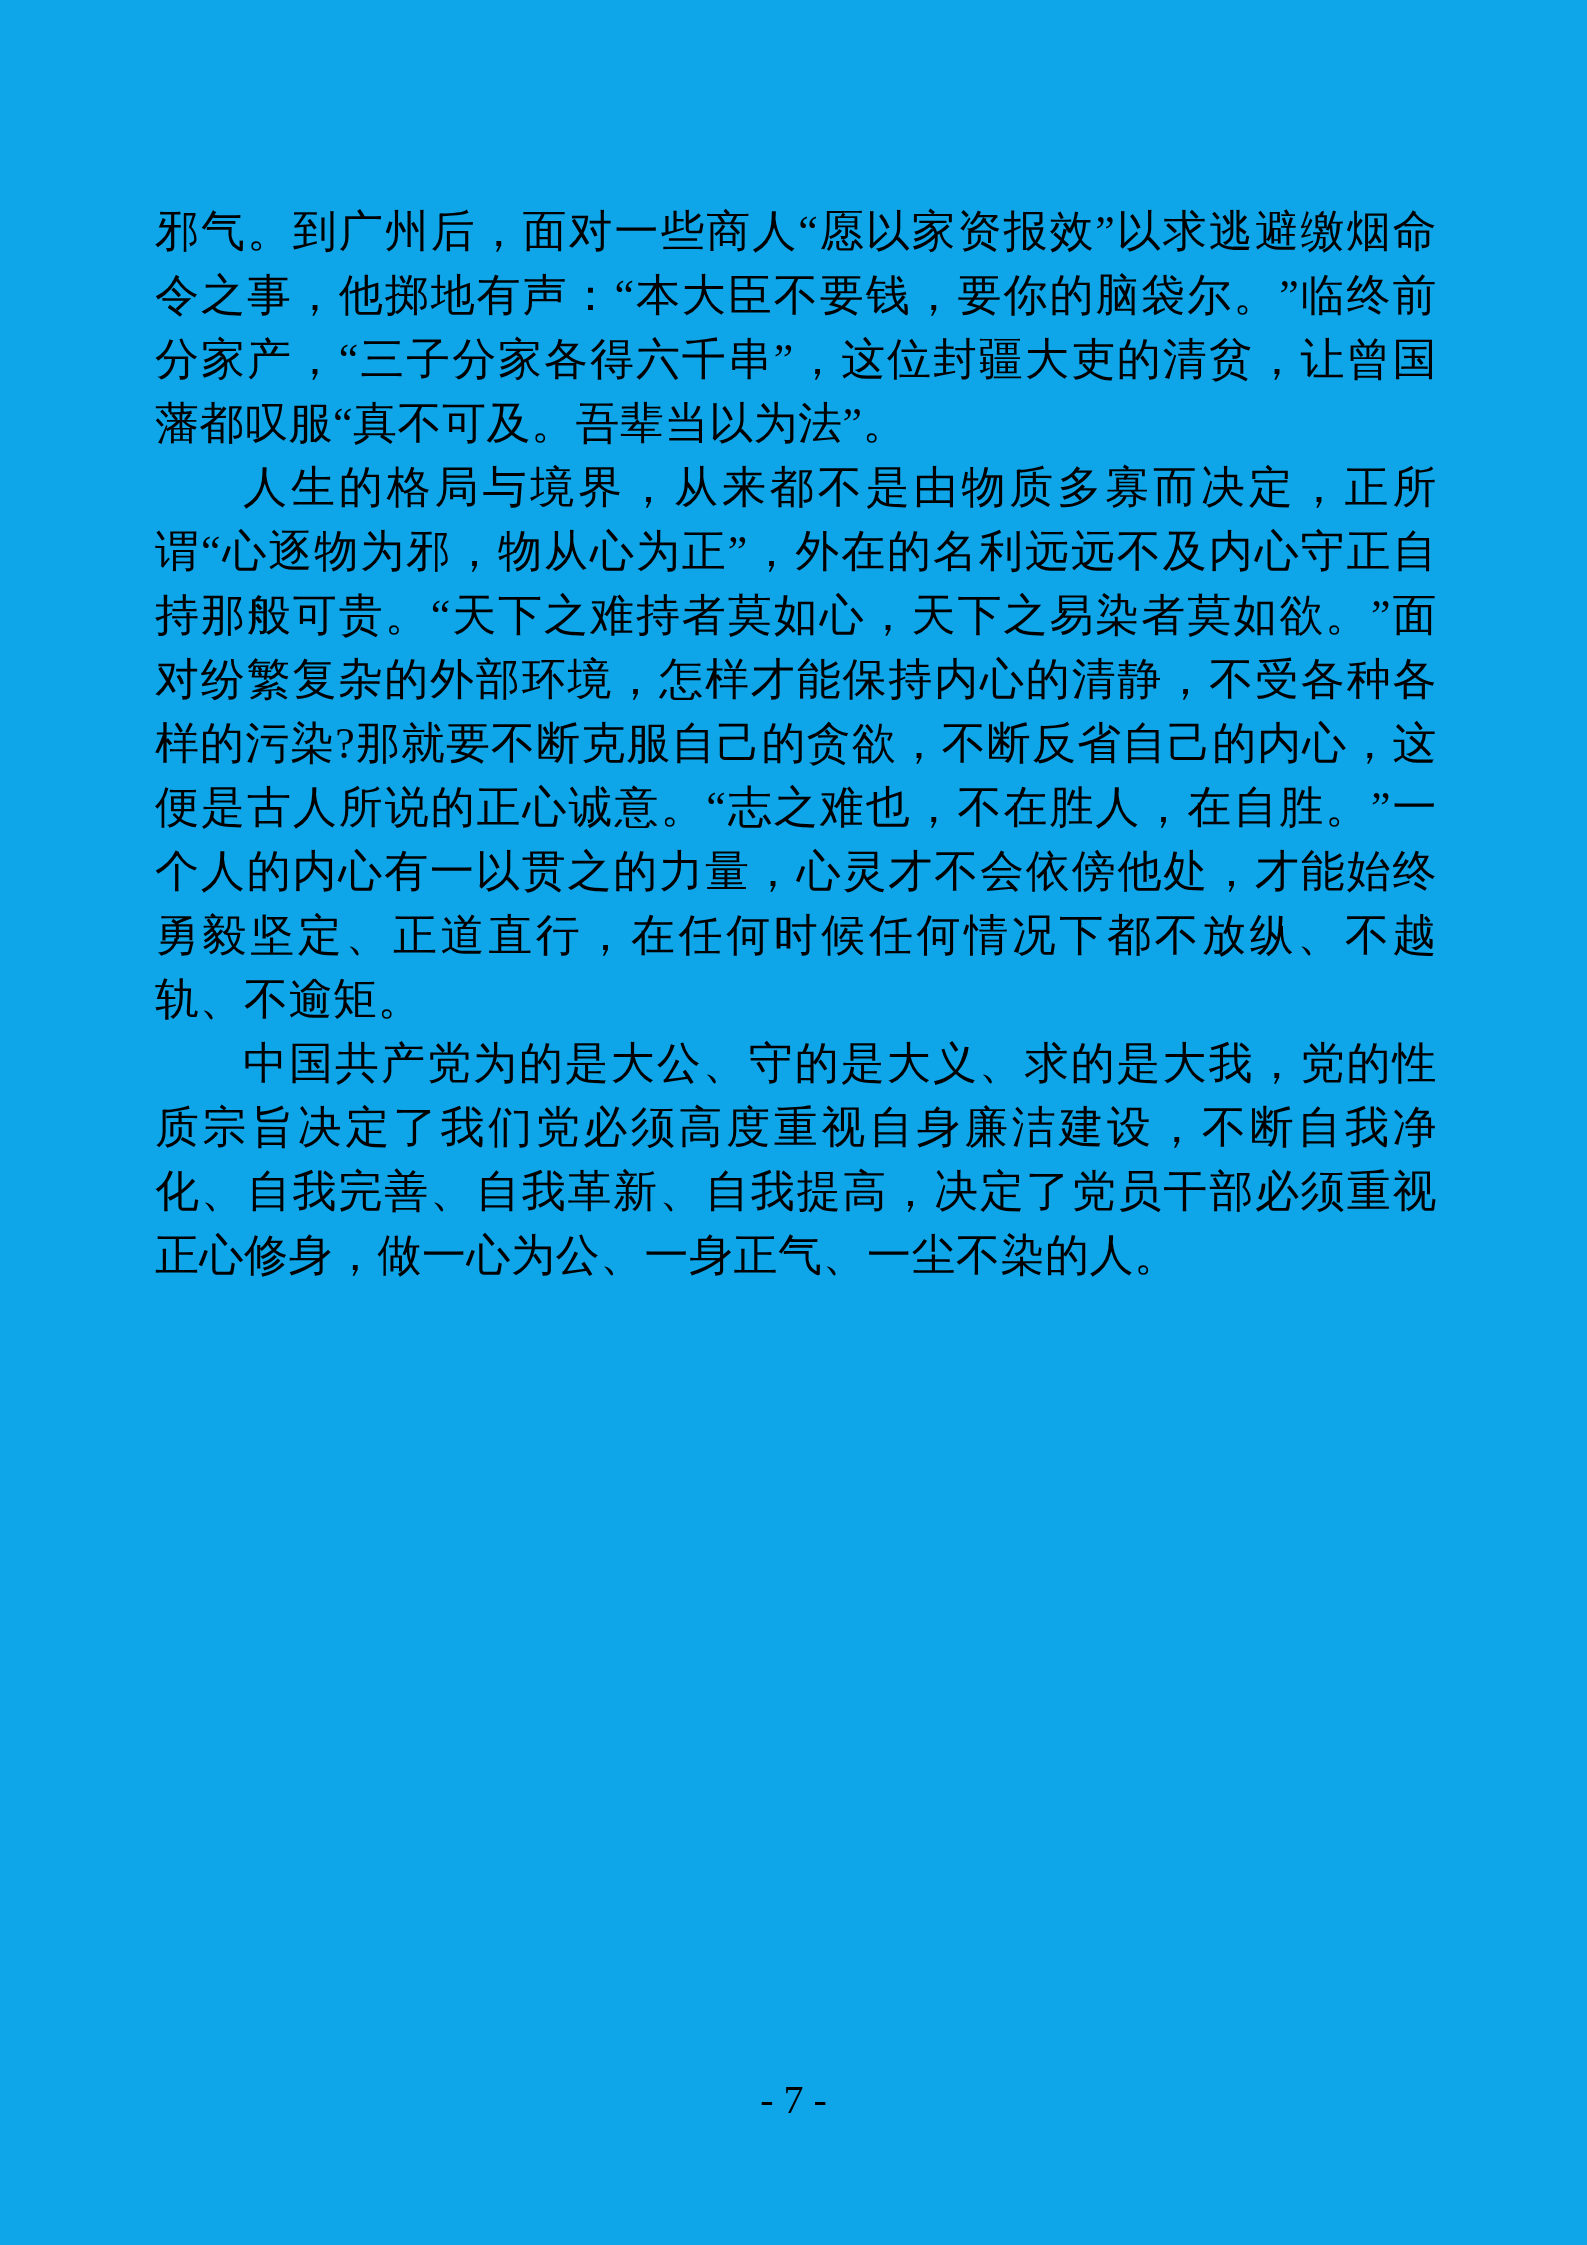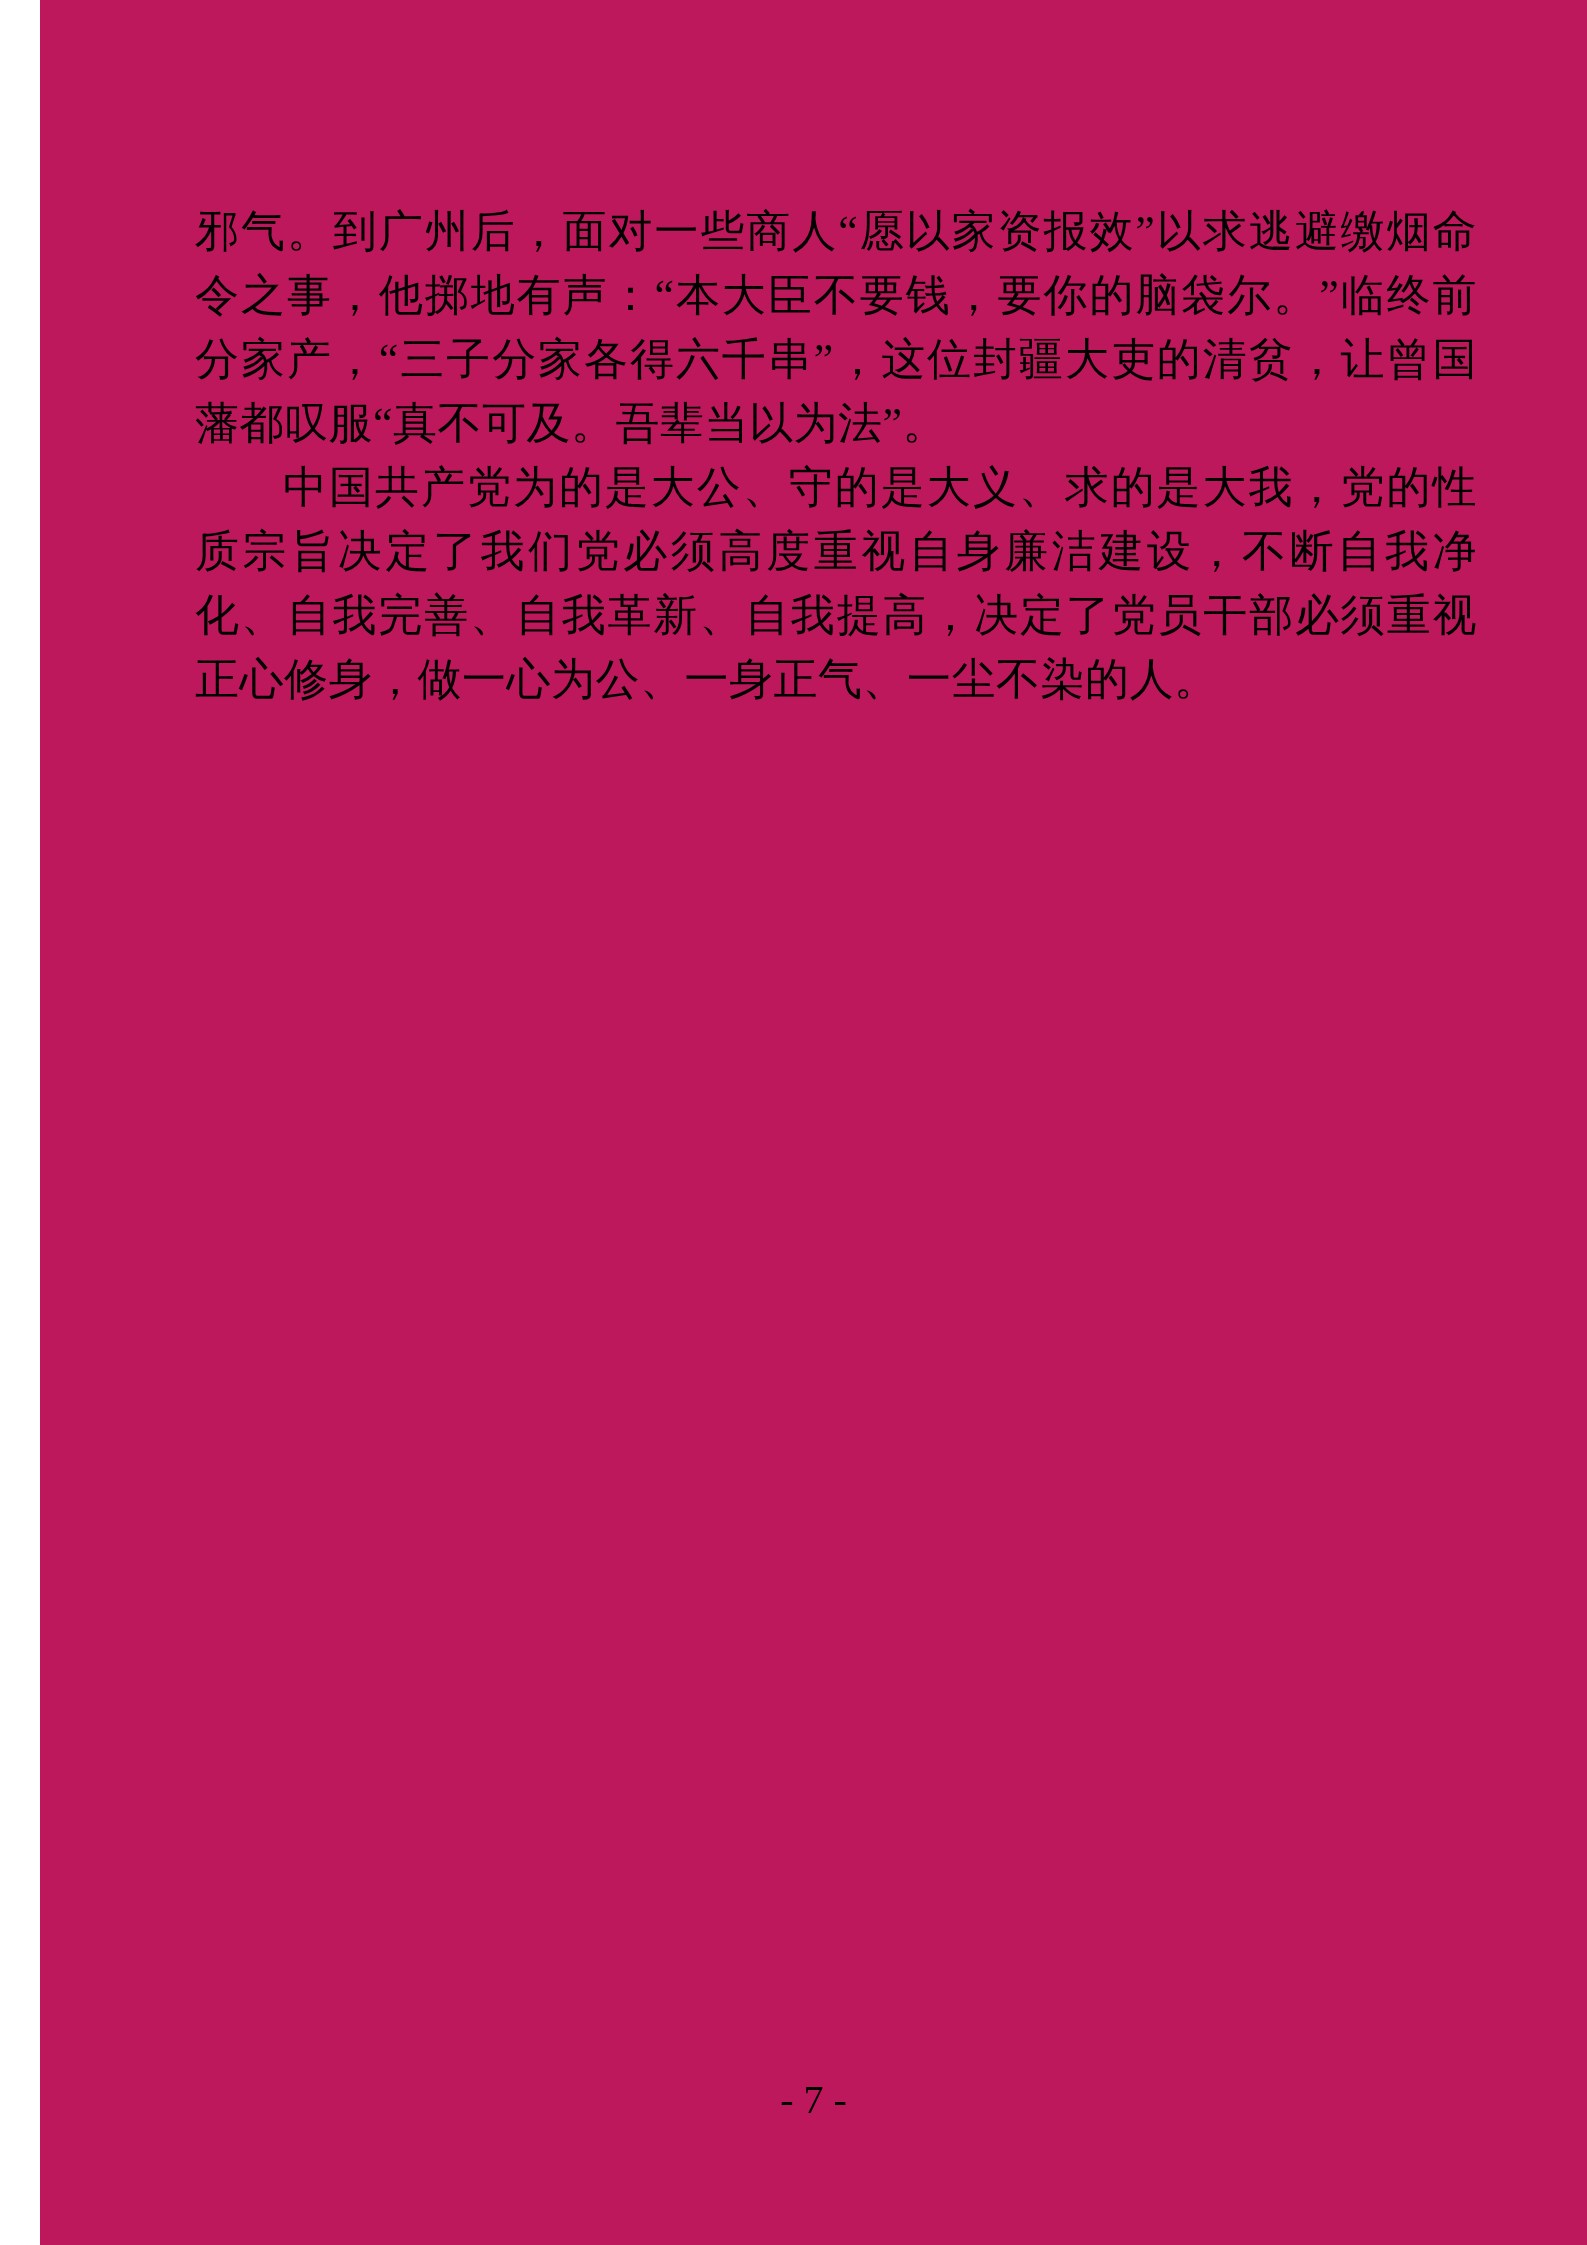--- a/index.html
+++ b/index.html
@@ -9,22 +9,21 @@
   }
   body {
     height: 2245px;
     position: relative;
     font-family: "Liberation Serif", "DejaVu Serif", serif;
     color: #000000;
   }
   .page {
     position: absolute;
     inset: 0;
-    background: #be185d;
-    margin-left: 40px;
+    background: #0ea5e9;
   }
   .doc-body {
     position: absolute;
     left: 155px;
     top: 200px;
     width: 1282px;
   }
   .para {
     font-size: 44px;
     line-height: 64px;
@@ -48,16 +47,17 @@
     color: #000000;
     font-family: "Liberation Serif", "DejaVu Serif", serif;
   }
 </style>
 </head>
 <body>
 
 <div class="page">
   <div class="doc-body">
       <p class="para">邪气。到广州后，面对一些商人“愿以家资报效”以求逃避缴烟命令之事，他掷地有声：“本大臣不要钱，要你的脑袋尔。”临终前分家产，“三子分家各得六千串”，这位封疆大吏的清贫，让曾国藩都叹服“真不可及。吾辈当以为法”。</p>
+      <p class="para indent">人生的格局与境界，从来都不是由物质多寡而决定，正所谓“心逐物为邪，物从心为正”，外在的名利远远不及内心守正自持那般可贵。“天下之难持者莫如心，天下之易染者莫如欲。”面对纷繁复杂的外部环境，怎样才能保持内心的清静，不受各种各样的污染?那就要不断克服自己的贪欲，不断反省自己的内心，这便是古人所说的正心诚意。“志之难也，不在胜人，在自胜。”一个人的内心有一以贯之的力量，心灵才不会依傍他处，才能始终勇毅坚定、正道直行，在任何时候任何情况下都不放纵、不越轨、不逾矩。</p>
       <p class="para indent">中国共产党为的是大公、守的是大义、求的是大我，党的性质宗旨决定了我们党必须高度重视自身廉洁建设，不断自我净化、自我完善、自我革新、自我提高，决定了党员干部必须重视正心修身，做一心为公、一身正气、一尘不染的人。</p>
     </div>
   <div class="page-number">- 7 -</div>
 </div>
 
 </body></html>

